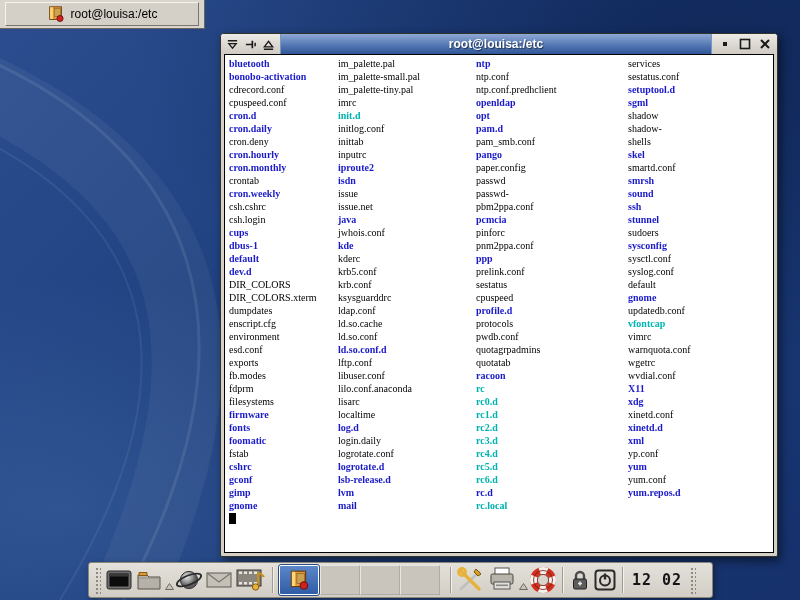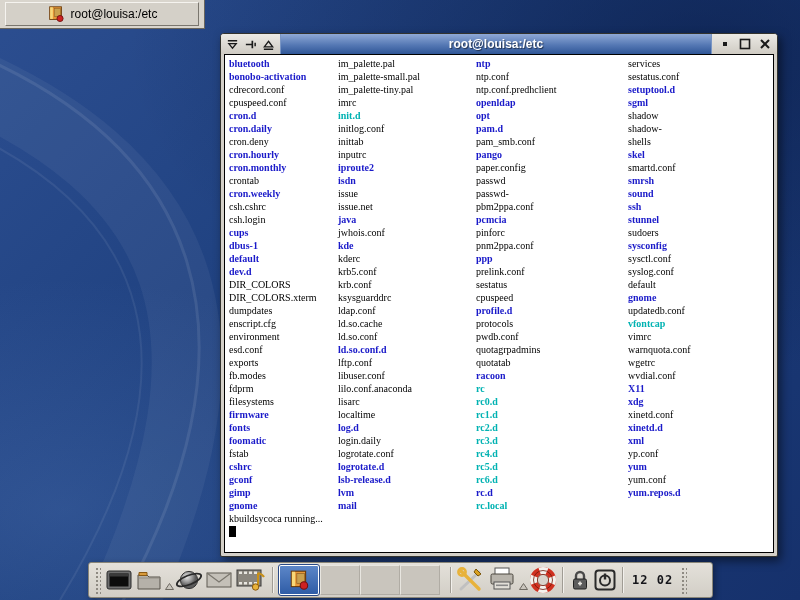--- a/index.html
+++ b/index.html
@@ -91,21 +91,21 @@
     background:linear-gradient(#5c86c8,#2f5ca6);
     border:1px solid #fff;outline:1px solid #2a4a86;border-radius:2px;
     display:flex;align-items:center;justify-content:center;box-sizing:border-box;
   }
   .ptask-empty{
     width:40px;height:30px;margin:0;
     background:#c9c5bd;border:1px solid #b0aca4;border-left-color:#e8e6e0;border-top-color:#e8e6e0;
     box-sizing:border-box;
   }
   .pclock{
-    font-family:"DejaVu Sans Mono", monospace;font-weight:bold;font-size:12px;
+    font-family:"DejaVu Sans Mono", monospace;font-weight:bold;font-size:15px;
     color:#15151a;letter-spacing:1px;padding:0 4px;white-space:pre;text-align:center;
   }
 </style>
 </head>
 <body>
 
 <svg class="wallpaper" viewBox="0 0 800 600">
   <path d="M-60,70 C190,170 250,330 120,610" fill="none" stroke="rgba(255,255,255,0.05)" stroke-width="70"></path>
   <path d="M-60,40 C210,140 270,340 115,615" fill="none" stroke="rgba(255,255,255,0.09)" stroke-width="3"></path>
   <path d="M-60,120 C160,210 200,370 60,600" fill="none" stroke="rgba(255,255,255,0.07)" stroke-width="2"></path>
@@ -310,21 +310,20 @@
             <div class="term-line type-f">xinetd.conf</div>
             <div class="term-line type-d">xinetd.d</div>
             <div class="term-line type-d">xml</div>
             <div class="term-line type-f">yp.conf</div>
             <div class="term-line type-d">yum</div>
             <div class="term-line type-f">yum.conf</div>
             <div class="term-line type-d">yum.repos.d</div>
           </div>
         </div>
       <div class="prompt-block">
-        <div class="term-line">kbuildsycoca running...</div>
         <div class="cursor"></div>
       </div>
     </div>
   </div>
 </div>
 
 <div class="bottom-panel">
   <div class="phandle"></div>
 
   <span class="plaunch">

